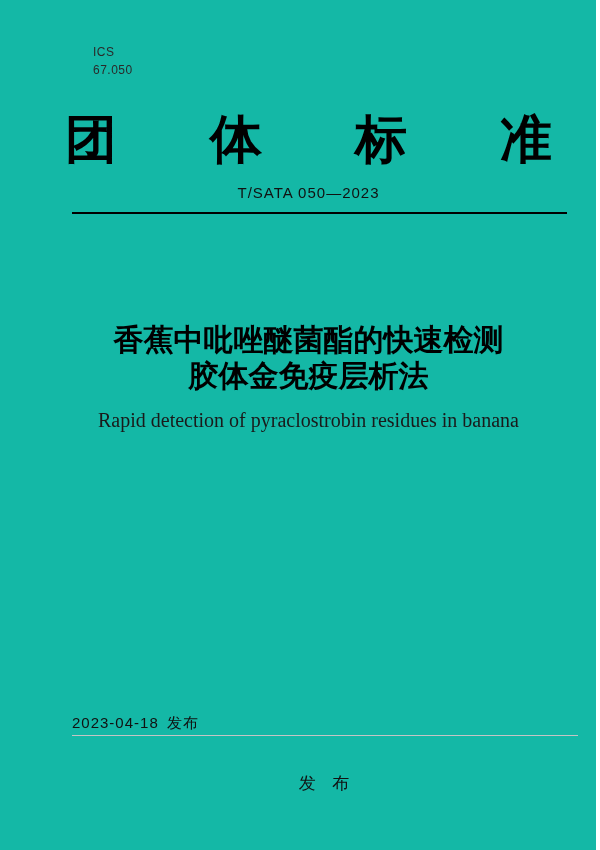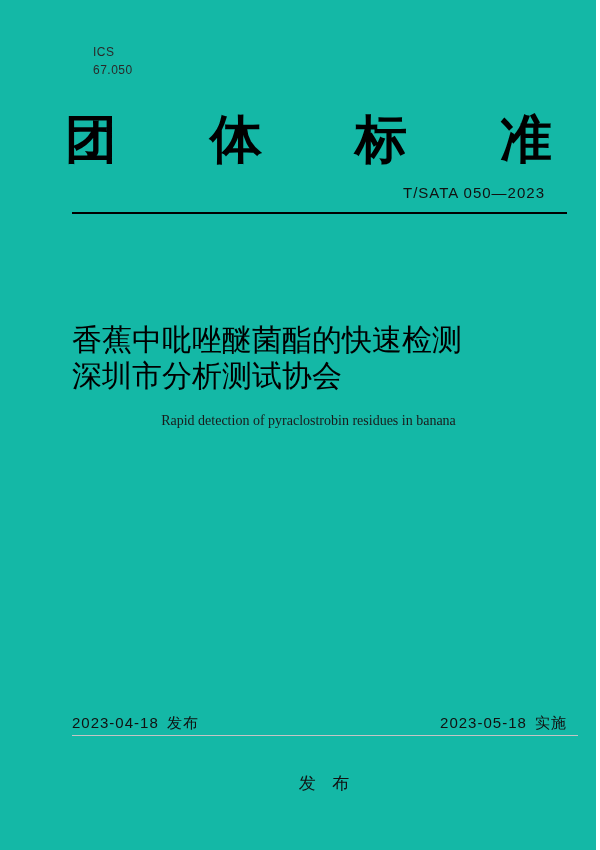--- a/index.html
+++ b/index.html
@@ -39,21 +39,21 @@
     font-weight: 700;
     color: #000;
   }
 
   
   .doc-number {
     position: absolute;
     left: 72px;
     width: 473px;
     top: 184px;
-    text-align: right;
+    text-align: center;
     font-size: 15px;
     letter-spacing: 1px;
     color: #111;
   }
 
   
   .header-rule {
     position: absolute;
     left: 72px;
     top: 212px;
@@ -61,36 +61,36 @@
     height: 2px;
     background: #000;
   }
 
   
   .doc-title-cn {
     position: absolute;
     left: 72px;
     width: 473px;
     top: 322px;
-    text-align: left;
+    text-align: center;
     font-size: 30px;
     line-height: 36px;
-    font-weight: 400;
+    font-weight: 700;
     color: #000;
   }
 
   
   .doc-title-en {
     position: absolute;
     left: 72px;
     width: 473px;
     top: 410px;
     text-align: center;
     font-family: "Liberation Serif", "DejaVu Serif", serif;
-    font-size: 14px;
+    font-size: 20px;
     line-height: 21px;
     color: #1a1a1a;
   }
 
   
   .dates-row {
     position: absolute;
     left: 72px;
     width: 495px;
     top: 714px;
@@ -144,35 +144,31 @@
     <span>标</span>
     <span>准</span>
   </div>
 
   <div class="doc-number">T/SATA 050—2023</div>
 
   <div class="header-rule"></div>
 
   <div class="doc-title-cn">
     <div>香蕉中吡唑醚菌酯的快速检测</div>
-    <div>深圳市分析测试协会</div>
+    <div>胶体金免疫层析法</div>
   </div>
 
   <div class="doc-title-en">
     <div>Rapid detection of pyraclostrobin residues in banana</div>
   </div>
 
   <div class="dates-row">
     <div>
       <span class="date">2023-04-18</span>
       <span class="date-label">发布</span>
-    </div>
-    <div>
-      <span class="date">2023-05-18</span>
-      <span class="date-label">实施</span>
     </div>
   </div>
 
   <div class="footer-rule"></div>
 
   <div class="publisher-row">
     <span class="publish-action">发 布</span>
   </div>
 
 </div>

